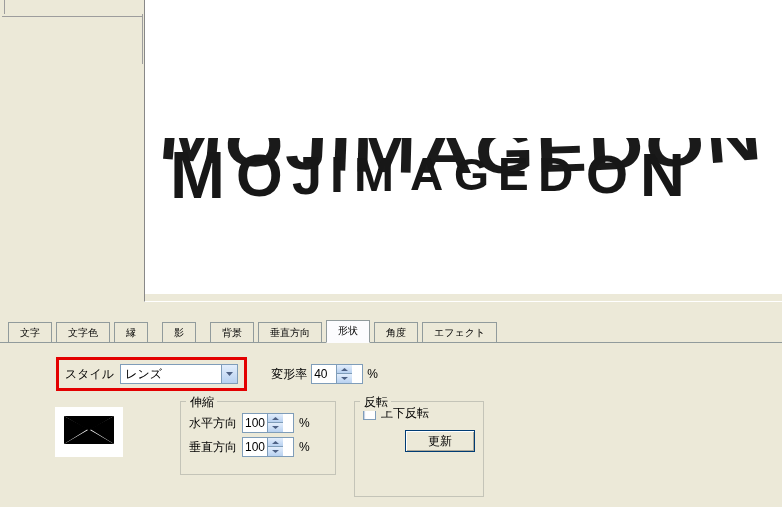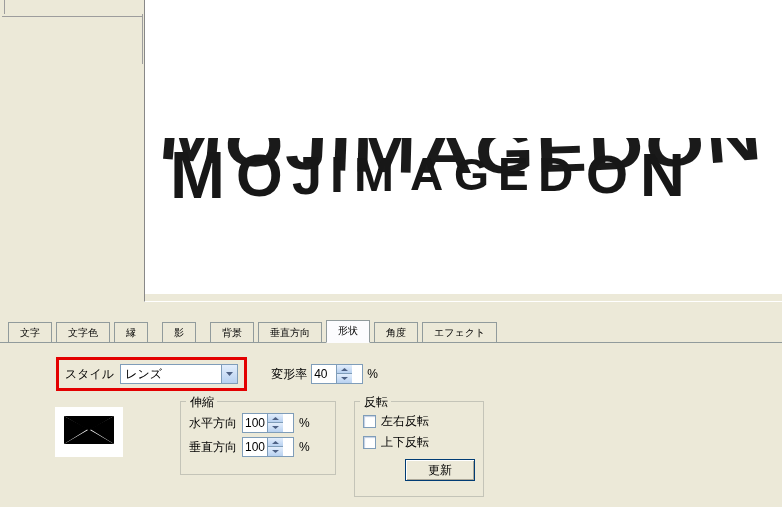--- a/index.html
+++ b/index.html
@@ -176,24 +176,20 @@
               </svg>
             </div>
         </div>
       </div>
       <span class="label">%</span>
     </div>
   </div>
 
   <div class="groupbox" id="gb-flip" style="left:354px; top:58px; width:130px; height:96px;">
     <span class="legend">反転</span>
-    <div class="gb-row" style="margin-top:12px;">
-      <span class="checkbox"></span>
-      <span class="label">左右反転</span>
-    </div>
     <div class="gb-row">
       <span class="checkbox"></span>
       <span class="label">上下反転</span>
     </div>
     <div class="gb-row" style="justify-content:flex-end; margin-top:8px;">
       <button class="button">更新</button>
     </div>
   </div>
 
 </div>

